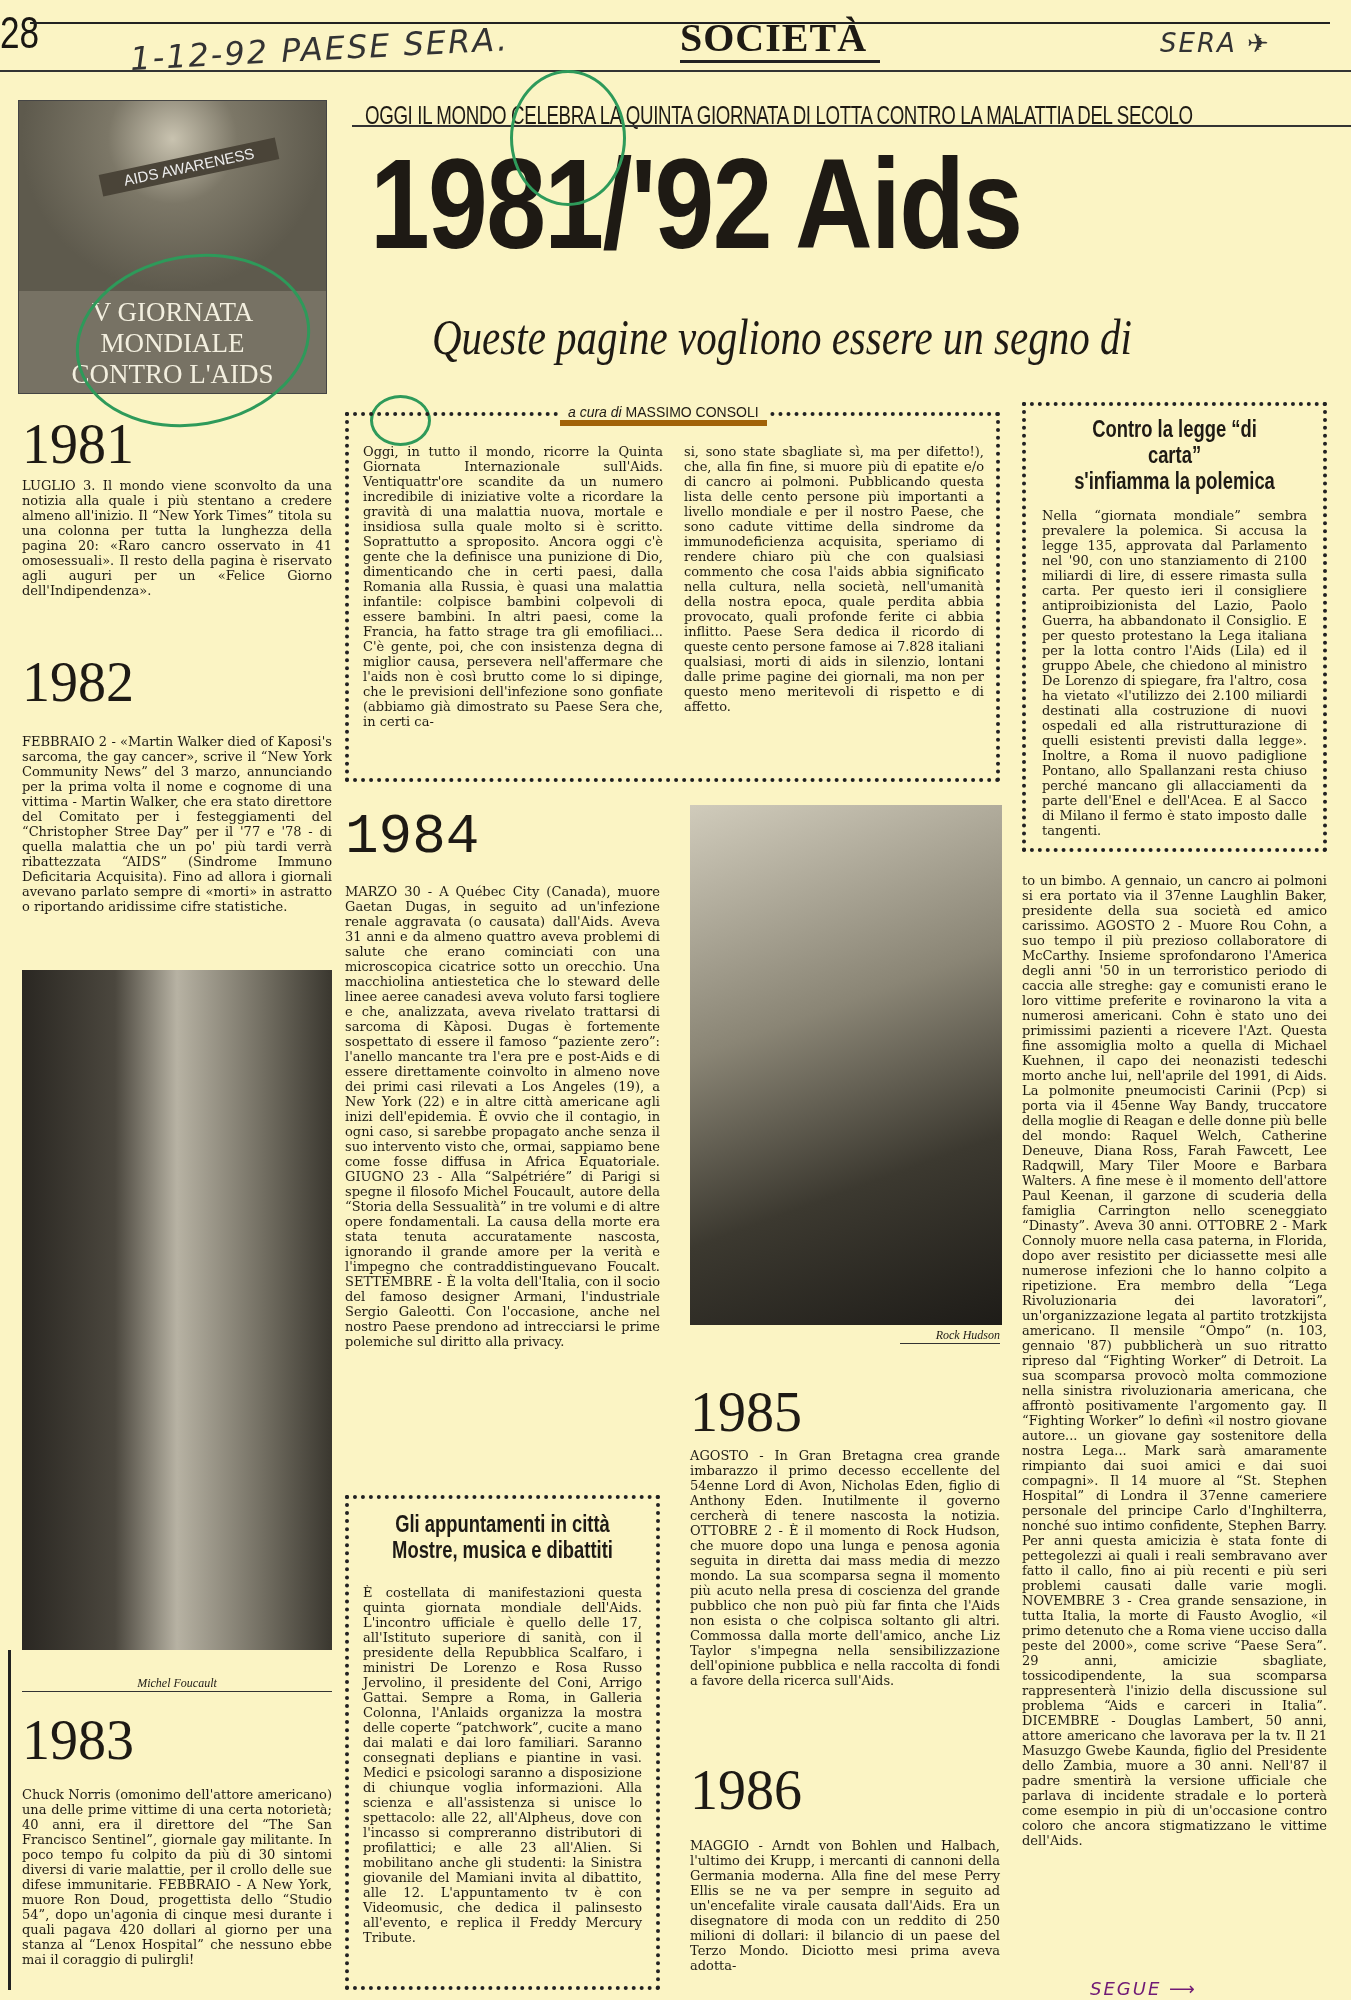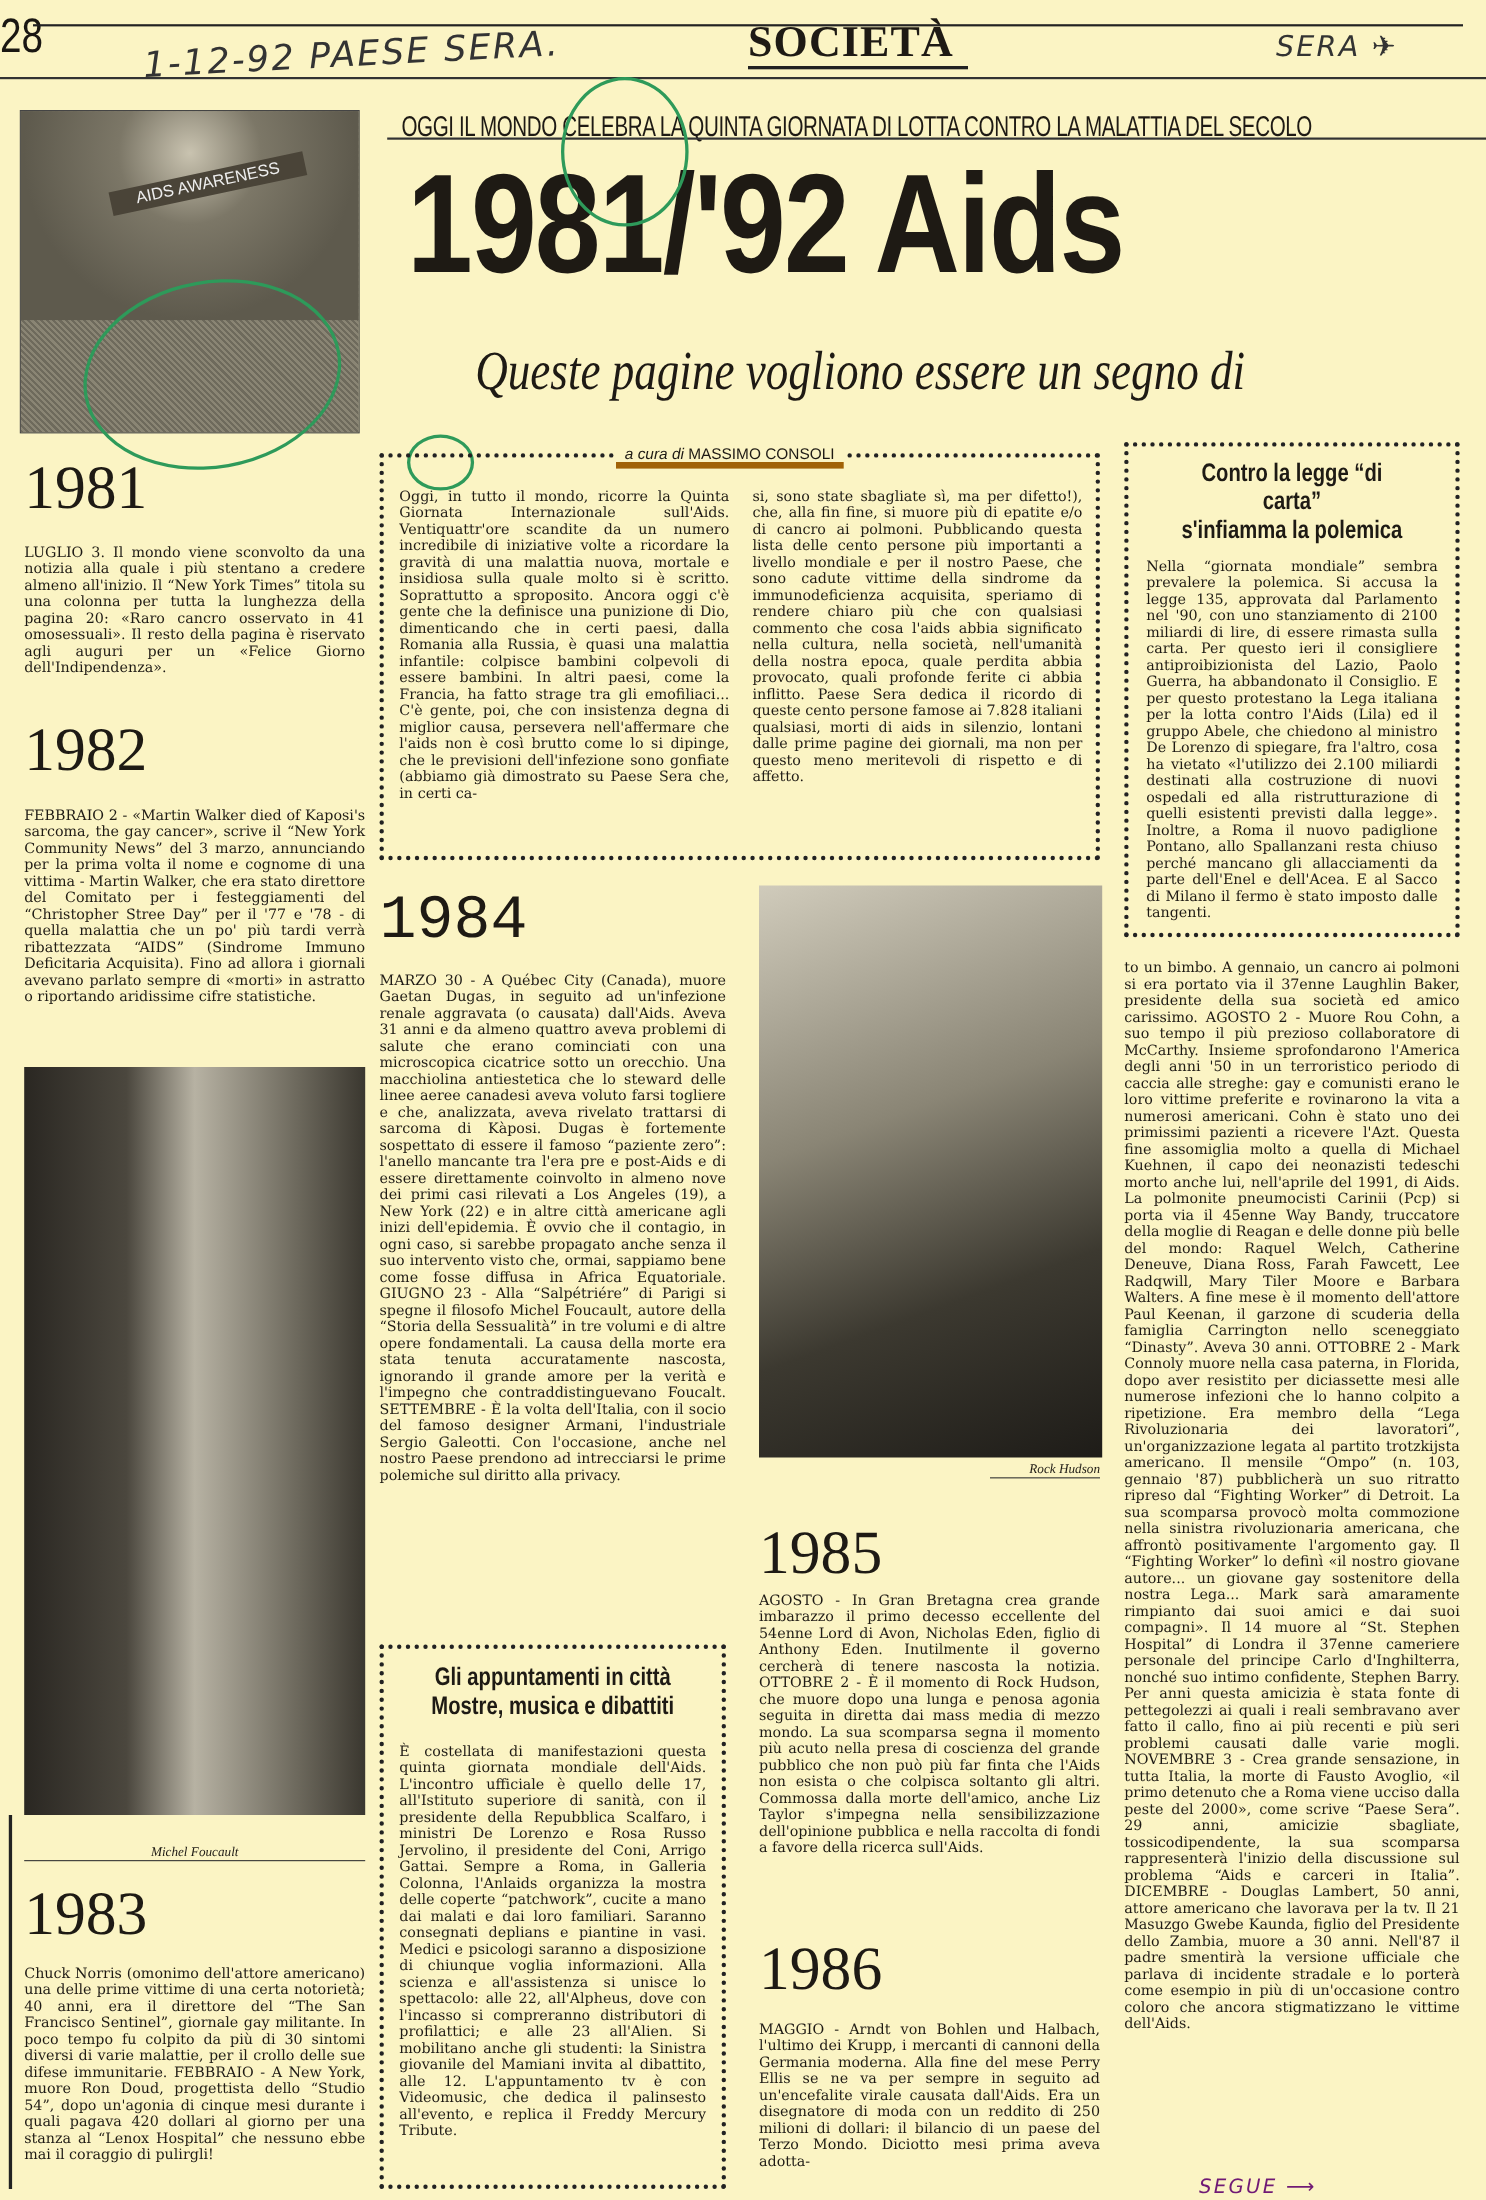--- a/index.html
+++ b/index.html
@@ -51,28 +51,33 @@
 <div class="abs ruleline"></div>
 
 <div class="abs kicker">OGGI IL MONDO CELEBRA LA QUINTA GIORNATA DI LOTTA CONTRO LA MALATTIA DEL SECOLO</div>
 <div class="abs kicker-rule"></div>
 <div class="abs headline">1981/'92 Aids</div>
 <div class="abs subhead">Queste pagine vogliono essere un segno di</div>
 
 <div class="abs photo photo1">
   <div class="crowd"></div>
   <div class="banner">AIDS AWARENESS</div>
+  <div class="caption-block">
+    <div>V GIORNATA</div>
+    <div>MONDIALE</div>
+    <div>CONTRO L'AIDS</div>
+  </div>
 </div>
 
 <div class="abs green" style="left:75px;top:255px;width:230px;height:165px;transform:rotate(-10deg);"></div>
 <div class="abs green" style="left:510px;top:70px;width:110px;height:130px;"></div>
 <div class="abs green" style="left:370px;top:395px;width:55px;height:45px;"></div>
 
 <div class="abs year col1" style="top:412px;">1981</div>
-<div class="abs body col1" style="top:495px;">LUGLIO 3. Il mondo viene sconvolto da una notizia alla quale i più stentano a credere almeno all'inizio. Il “New York Times” titola su una colonna per tutta la lunghezza della pagina 20: «Raro cancro osservato in 41 omosessuali». Il resto della pagina è riservato agli auguri per un «Felice Giorno dell'Indipendenza».</div>
+<div class="abs body col1" style="top:478px;">LUGLIO 3. Il mondo viene sconvolto da una notizia alla quale i più stentano a credere almeno all'inizio. Il “New York Times” titola su una colonna per tutta la lunghezza della pagina 20: «Raro cancro osservato in 41 omosessuali». Il resto della pagina è riservato agli auguri per un «Felice Giorno dell'Indipendenza».</div>
 <div class="abs year col1" style="top:650px;">1982</div>
 <div class="abs body col1" style="top:734px;">FEBBRAIO 2 - «Martin Walker died of Kaposi's sarcoma, the gay cancer», scrive il “New York Community News” del 3 marzo, annunciando per la prima volta il nome e cognome di una vittima - Martin Walker, che era stato direttore del Comitato per i festeggiamenti del “Christopher Stree Day” per il '77 e '78 - di quella malattia che un po' più tardi verrà ribattezzata “AIDS” (Sindrome Immuno Deficitaria Acquisita). Fino ad allora i giornali avevano parlato sempre di «morti» in astratto o riportando aridissime cifre statistiche.</div>
 <div class="abs photo-foucault"></div>
 <div class="abs photo-caption col1" style="top:1676px;text-align:center;">Michel Foucault</div>
 <div class="abs year col1" style="top:1708px;">1983</div>
 <div class="abs body col1" style="top:1787px;">Chuck Norris (omonimo dell'attore americano) una delle prime vittime di una certa notorietà; 40 anni, era il direttore del “The San Francisco Sentinel”, giornale gay militante. In poco tempo fu colpito da più di 30 sintomi diversi di varie malattie, per il crollo delle sue difese immunitarie. FEBBRAIO - A New York, muore Ron Doud, progettista dello “Studio 54”, dopo un'agonia di cinque mesi durante i quali pagava 420 dollari al giorno per una stanza al “Lenox Hospital” che nessuno ebbe mai il coraggio di pulirgli!</div>
 <div class="abs leftvrule"></div>
 
 <div class="abs dotbox" style="left:345px;top:412px;width:655px;height:370px;">
   <div class="abs body" style="left:14px;top:28px;width:300px;">Oggi, in tutto il mondo, ricorre la Quinta Giornata Internazionale sull'Aids. Ventiquattr'ore scandite da un numero incredibile di iniziative volte a ricordare la gravità di una malattia nuova, mortale e insidiosa sulla quale molto si è scritto. Soprattutto a sproposito. Ancora oggi c'è gente che la definisce una punizione di Dio, dimenticando che in certi paesi, dalla Romania alla Russia, è quasi una malattia infantile: colpisce bambini colpevoli di essere bambini. In altri paesi, come la Francia, ha fatto strage tra gli emofiliaci... C'è gente, poi, che con insistenza degna di miglior causa, persevera nell'affermare che l'aids non è così brutto come lo si dipinge, che le previsioni dell'infezione sono gonfiate (abbiamo già dimostrato su Paese Sera che, in certi ca-</div>

